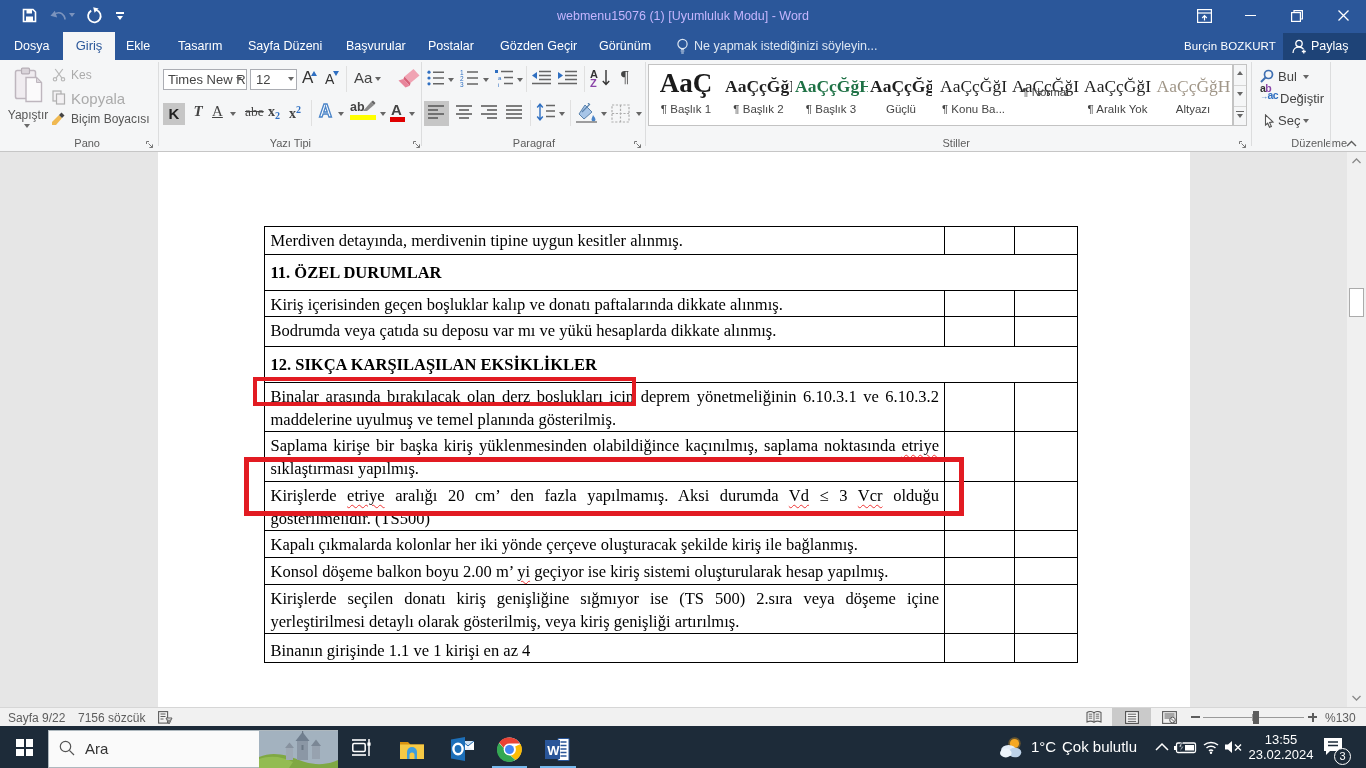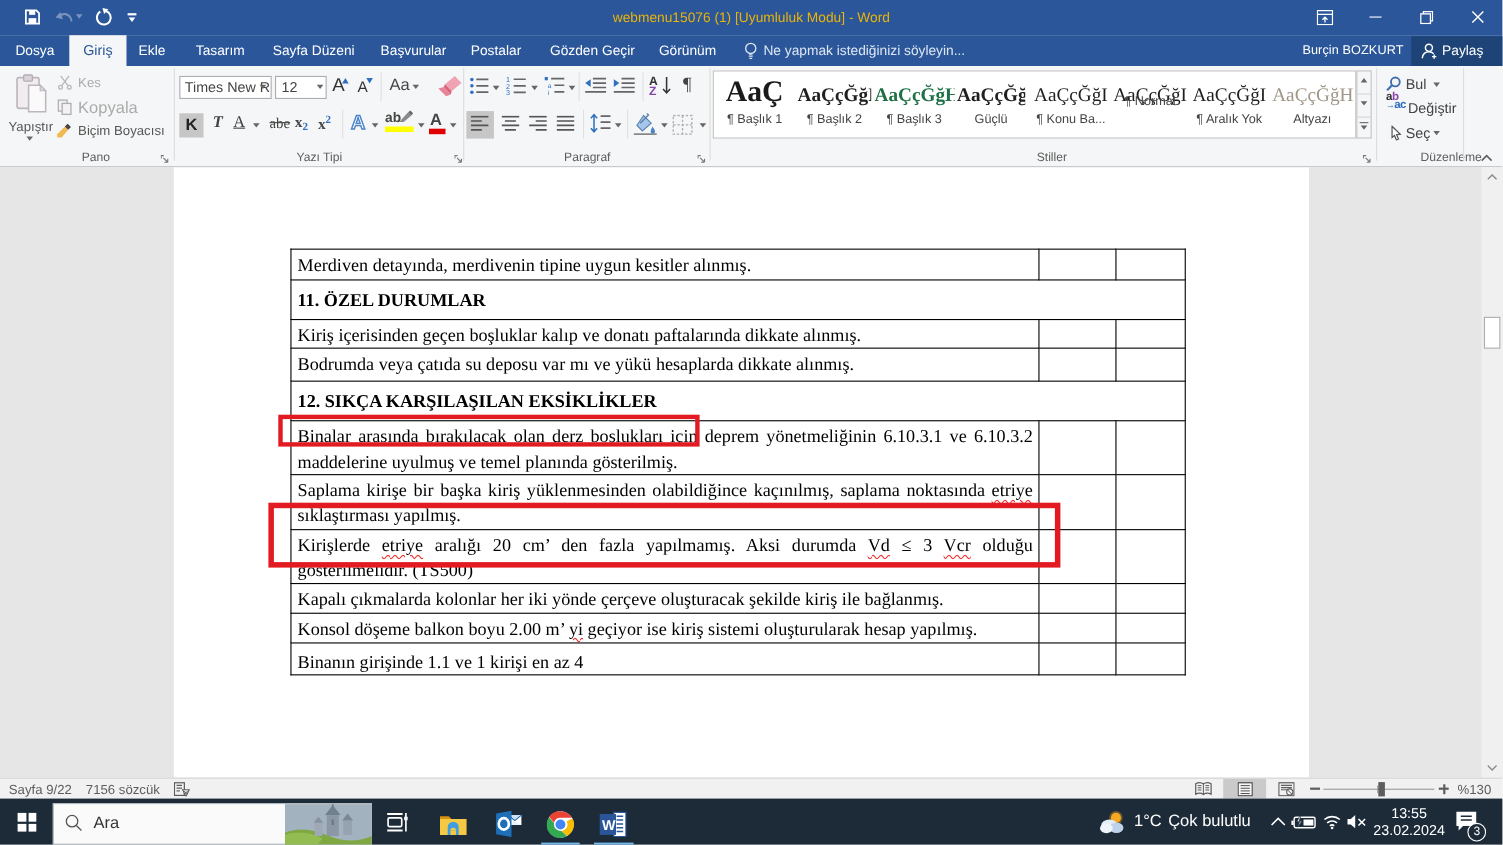--- a/index.html
+++ b/index.html
@@ -5,21 +5,21 @@
   * { margin:0; padding:0; box-sizing:border-box; }
   html,body { width:1366px; height:768px; overflow:hidden; font-family:"Liberation Sans", sans-serif; }
   .abs { position:absolute; }
   #stage { position:relative; width:1366px; height:768px; background:#e6e6e6; }
 
   
   #titlebar { left:0; top:0; width:1366px; height:32px; background:#2b579a; color:#fff; }
   #tabrow   { left:0; top:32px; width:1366px; height:28px; background:#2b579a; }
   .tab { position:absolute; top:0; height:28px; line-height:28px; color:#fff; font-size:12.5px; text-align:center; white-space:nowrap; }
   #tab-active { position:absolute; background:#f5f6f7; color:#2b579a; }
-  #titletext { position:absolute; width:100%; text-align:center; top:9px; font-size:12.5px; color:#eab308; }
+  #titletext { position:absolute; width:100%; text-align:center; top:9px; font-size:12.5px; color:#c4b5fd; }
 
   
   #ribbon { left:0; top:60px; width:1366px; height:92px; background:#f5f6f7; border-bottom:1px solid #c6c6c6; }
   .grplabel { position:absolute; font-size:11px; color:#5d5d5d; text-align:right; top:77px; }
   .gsep { position:absolute; top:2px; width:1px; height:84px; background:#dcddde; }
   .ricon { position:absolute; }
 
   
   #docarea { left:0; top:152px; width:1366px; height:555px; background:#e6e6e6; overflow:hidden; }
   #page { position:absolute; left:158px; top:0; width:1032px; height:555px; background:#fff; }
@@ -357,20 +357,28 @@
       <tr style="height:24.5px">
             <td>Kapalı çıkmalarda kolonlar her iki yönde çerçeve oluşturacak şekilde kiriş ile bağlanmış.</td>
             <td class="c2"></td>
             <td class="c3"></td>
           </tr>
       <tr style="height:27px">
             <td>Konsol döşeme balkon boyu 2.00 m’ <span class="sq">yi</span> geçiyor ise kiriş sistemi oluşturularak hesap yapılmış.</td>
             <td class="c2"></td>
             <td class="c3"></td>
           </tr>
+      <tr style="height:47.5px">
+            <td>
+              <div class="jline">Kirişlerde seçilen donatı kiriş genişliğine sığmıyor ise (TS 500) 2.sıra veya döşeme içine</div>
+              <div>yerleştirilmesi detaylı olarak gösterilmiş, veya kiriş genişliği artırılmış.</div>
+            </td>
+            <td class="c2"></td>
+            <td class="c3"></td>
+          </tr>
       <tr style="height:24px">
             <td style="padding-top:5px">Binanın girişinde 1.1 ve 1 kirişi en az 4</td>
             <td class="c2"></td>
             <td class="c3"></td>
           </tr>
     </tbody>
       </table>
     <div class="redbox" style="left:253px;top:225px;width:383px;height:29px;border-width:4.5px"></div>
     <div class="redbox" style="left:244px;top:305px;width:720px;height:59px;border-width:5.5px"></div>
   </div>

